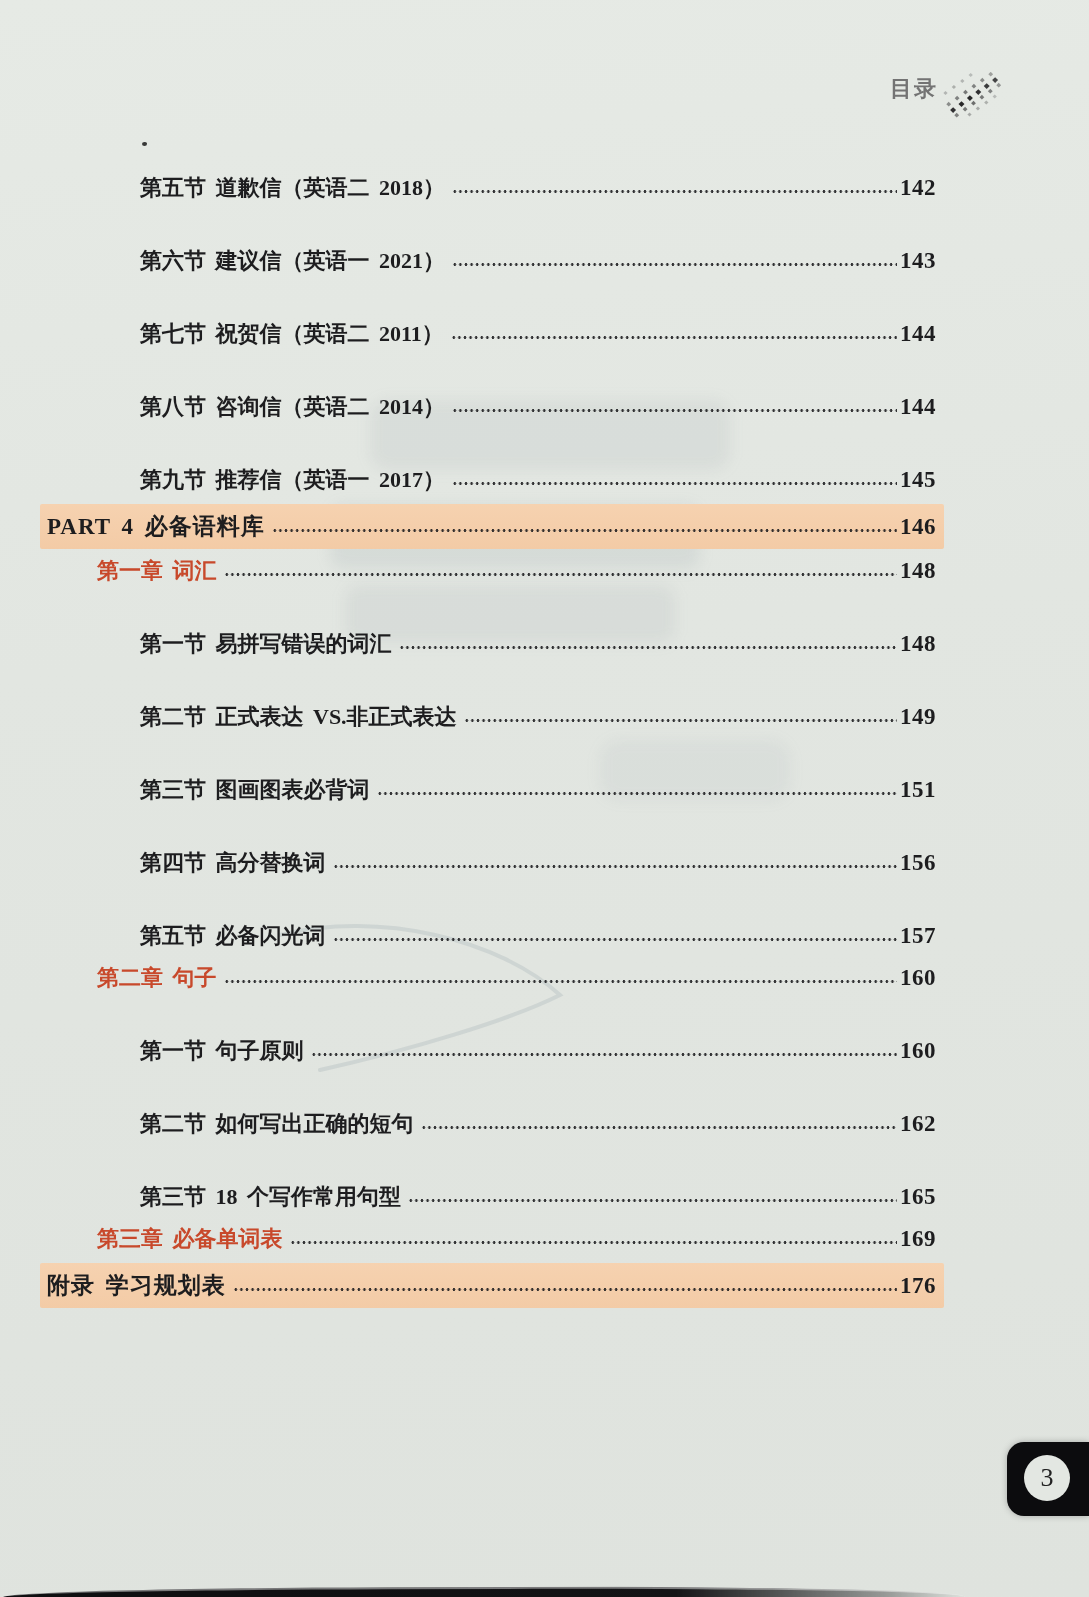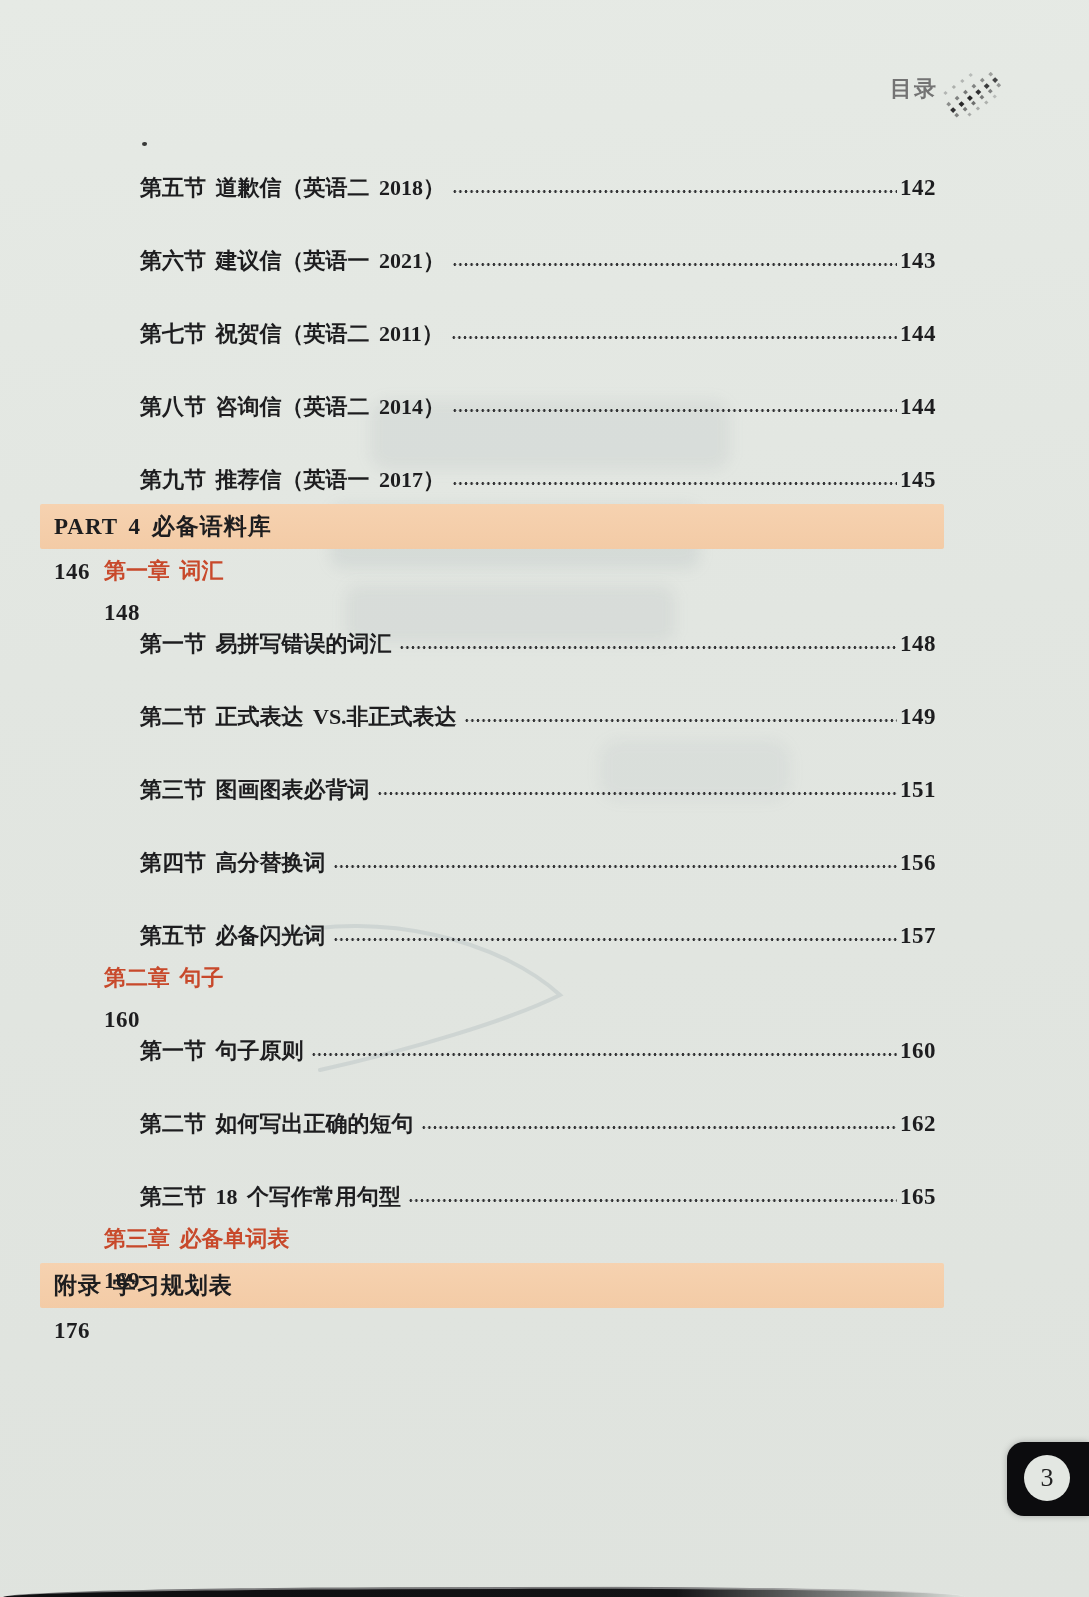--- a/index.html
+++ b/index.html
@@ -22,29 +22,28 @@
   .row .t{white-space:nowrap;font-weight:700;font-size:22px;word-spacing:4px;}
   .row .leader{
     flex:1;height:15px;margin:0 3px 0 7px;
     background-image:radial-gradient(circle,rgba(25,25,28,.88) 1.15px,rgba(25,25,28,0) 1.6px);
     background-size:5.6px 5px;background-repeat:repeat-x;
     background-position:left calc(100% - 1px);
   }
   .row .num{font-size:23px;font-weight:700;letter-spacing:.5px;white-space:nowrap;}
 
   .row.section{padding-left:93px;margin-top:31px;}
-  .row.chapter{padding-left:50px;flex-direction:column;}
+  .row.chapter{padding-left:50px;}
   .row.chapter .t,.row.chapter .num{color:#c8492b;}
   .row.chapter .num{color:#1d1d1f;}
   .row.hl{
     background:linear-gradient(180deg,#f6d2b0,#f3cba6);
     height:45px;line-height:45px;
     margin:3px -8px 1px -7px;padding:0 8px 0 7px;
     border-radius:2px;
-    flex-direction:column;
   }
   .row.hl .t{font-size:23px;letter-spacing:1px;}
 
   
   .smudge{position:absolute;filter:blur(7px);pointer-events:none;}
   .sm1{left:370px;top:400px;width:360px;height:70px;background:rgba(125,138,150,.10);border-radius:18px;}
   .sm2{left:330px;top:505px;width:370px;height:64px;background:rgba(125,138,150,.12);border-radius:14px;}
   .sm3{left:345px;top:585px;width:330px;height:58px;background:rgba(125,138,150,.10);border-radius:14px;}
   .sm4{left:600px;top:740px;width:190px;height:60px;background:rgba(125,138,150,.08);border-radius:20px;}
   .curve{position:absolute;left:260px;top:900px;pointer-events:none;}

